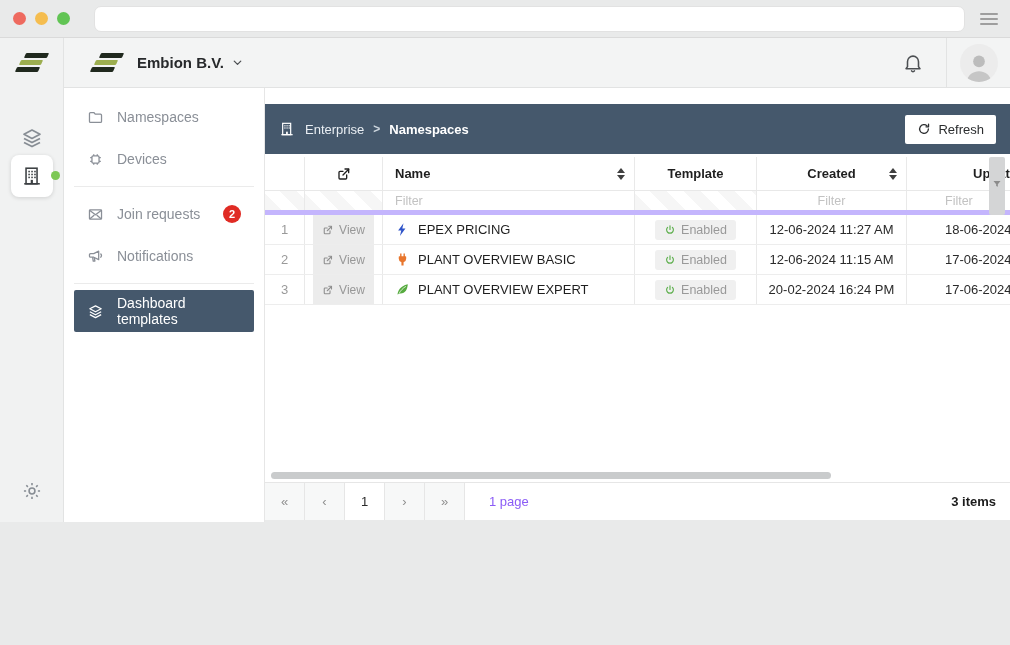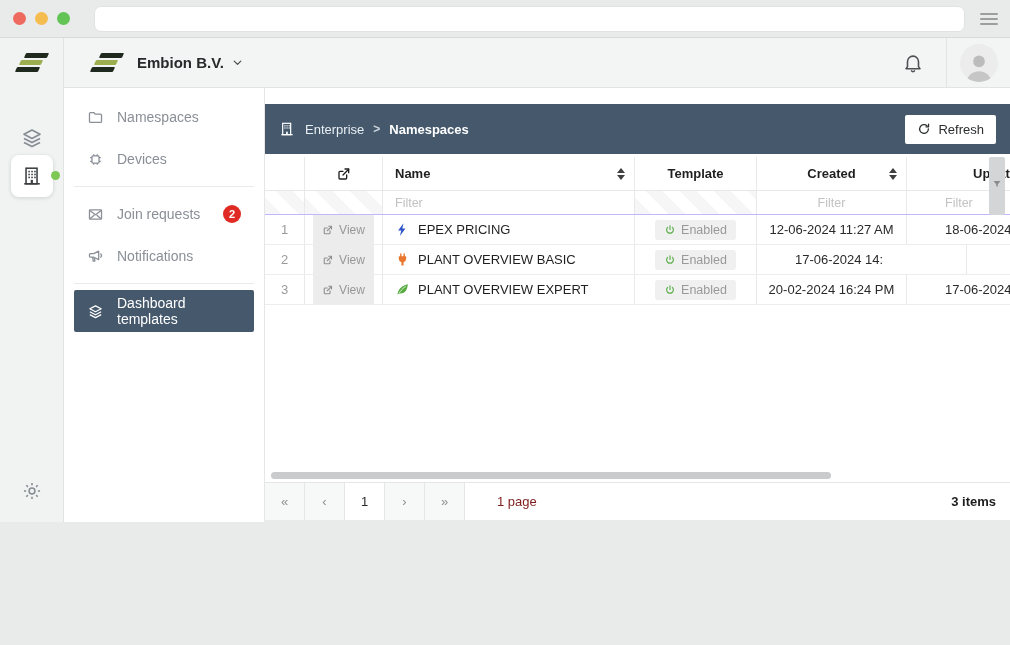--- a/index.html
+++ b/index.html
@@ -64,21 +64,21 @@
   .td { border-right:1px solid #e9e9e9; display:flex; align-items:center; justify-content:center; overflow:hidden; flex-shrink:0; }
   .c0{width:40px;} .c1{width:78px;} .c2{width:252px;} .c3{width:122px;} .c4{width:150px;} .c5{width:210px;}
   .thead { height:34px; border-bottom:1px solid #e8e8e8; font-size:13px; font-weight:bold; color:#1f1f1f; }
   .thead .td { position:relative; }
   .thead .c2 { justify-content:flex-start; padding-left:12px; }
   .thead .c5 { justify-content:flex-start; padding-left:66px; }
   .sort { position:absolute; right:9px; top:50%; transform:translateY(-50%); display:flex; flex-direction:column; gap:2px; }
   .sort i { width:0; height:0; border-left:4px solid transparent; border-right:4px solid transparent; }
   .sort .up { border-bottom:5px solid #3f3f3f; }
   .sort .down { border-top:5px solid #3f3f3f; }
-  .tfilter { height:24px; border-bottom:1px solid #c4b5fd;justify-content:space-between; }
+  .tfilter { height:24px; border-bottom:5px solid #c4b5fd;justify-content:space-between; }
   .hatch { background:repeating-linear-gradient(45deg,#f6f6f6 0 12px,#ffffff 12px 24px); }
   .filter-input { width:100%; height:100%; border:none; outline:none; font-size:12.5px; color:#666; font-family:inherit; background:transparent; }
   .filter-input::placeholder { color:#c2c2c2; }
   .f-name { padding-left:12px; text-align:left; }
   .f-center { text-align:center; }
   .f-upd { padding-left:38px; text-align:left; }
   .trow { height:30px; border-bottom:1px solid #ededed; font-size:13px; color:#2a2a2a; }
   .num { color:#9a9a9a; }
   .view-btn { display:flex; align-items:center; gap:5px; background:#ececec; border:none; border-radius:3px; color:#979797; font-size:12px; padding:20px 9px; font-family:inherit; cursor:pointer; }
   .view-btn .vi { display:flex; color:#8f8f8f; }
@@ -87,21 +87,21 @@
   .pill .pi { display:flex; color:#62b152; }
   .upd-cell { justify-content:flex-start; padding-left:38px; }
   .funnel-strip { position:absolute; right:5px; top:0; width:16px; height:58px; background:#d4d5d6; border-radius:2px; display:flex; justify-content:center; align-items:flex-start; padding-top:22px; color:#8c8c8c; cursor:pointer; }
 
   
   .hscroll { position:absolute; left:0; right:0; bottom:40px; height:9px; }
   .hthumb { position:absolute; left:6px; top:1px; width:560px; height:7px; background:#c9cbcc; border-radius:4px; cursor:grab; }
   .pager { position:absolute; left:0; right:0; bottom:0; height:38px; background:#fff; border-top:1px solid #e6e6e6; display:flex; align-items:center; font-size:13px; }
   .pcell { width:40px; height:100%; display:flex; align-items:center; justify-content:center; border-right:1px solid #e6e6e6; background:#f7f8f8; color:#8f8f8f; cursor:pointer; font-size:13px; }
   .pcell.page { background:#fff; color:#2b2b2b; }
-  .pager-info { margin-left:32px; color:#7f1d1d; }
+  .pager-info { margin-left:24px; color:#8b5cf6; }
   .pager-count { margin-left:auto; margin-right:14px; font-weight:bold; color:#1c1c1c; }
 
   svg { display:block; }
 </style>
 </head>
 <body>
 
 <div class="screen">
 
   <div class="chrome">
@@ -390,20 +390,21 @@
           <span class="pill">
             <span class="pi">
                 <svg width="12" height="12" viewBox="0 0 24 24" fill="none" stroke="currentColor" stroke-width="2.4" stroke-linecap="round">
                   <path d="M12 3.5V11"></path>
                   <path d="M7.2 6.8a6.8 6.8 0 1 0 9.6 0"></path>
                 </svg>
               </span>
             <span>Enabled</span>
           </span>
         </div>
+        <div class="td c4">12-06-2024 11:15 AM</div>
         <div class="td c5 upd-cell">17-06-2024 14:</div>
       </div>
 
       <div class="tr trow">
         <div class="td c0 num">3</div>
         <div class="td c1">
           <button class="view-btn">
             <span class="vi">
                 <svg width="12" height="12" viewBox="0 0 24 24" fill="none" stroke="currentColor" stroke-width="2.2" stroke-linecap="round" stroke-linejoin="round">
                   <path d="M13.5 4.5H19v5.5"></path>

